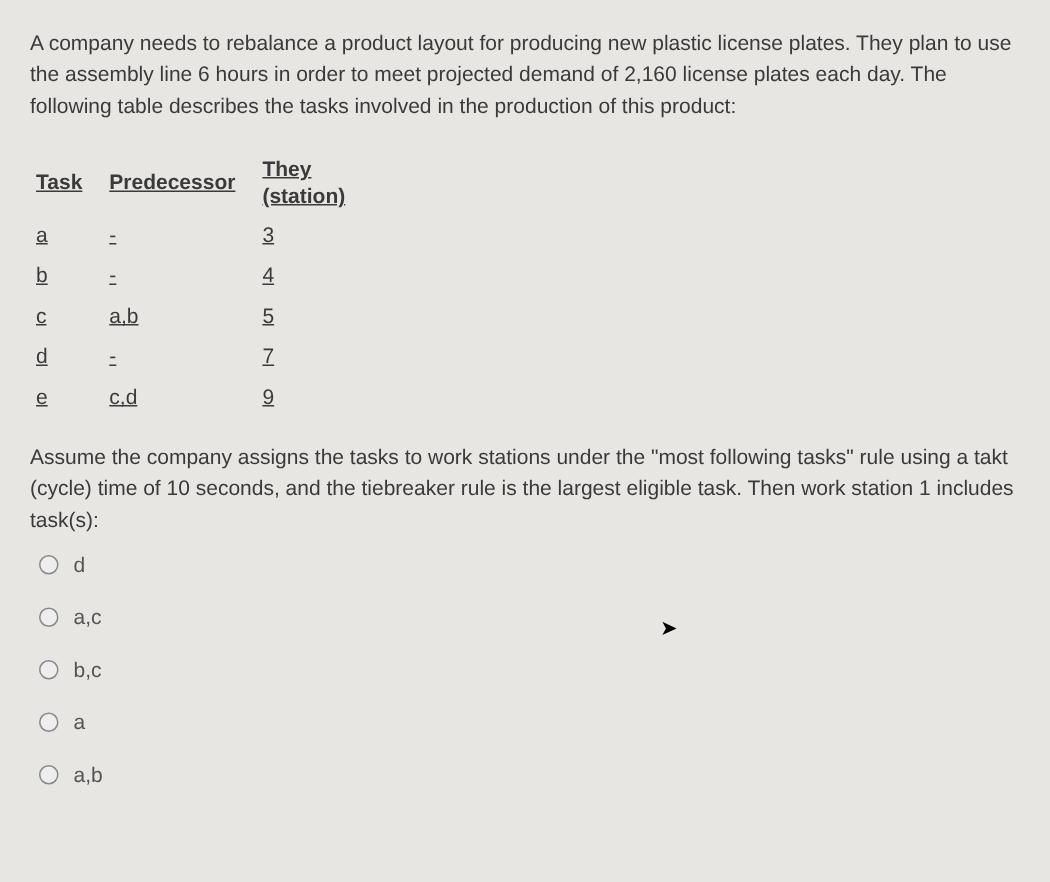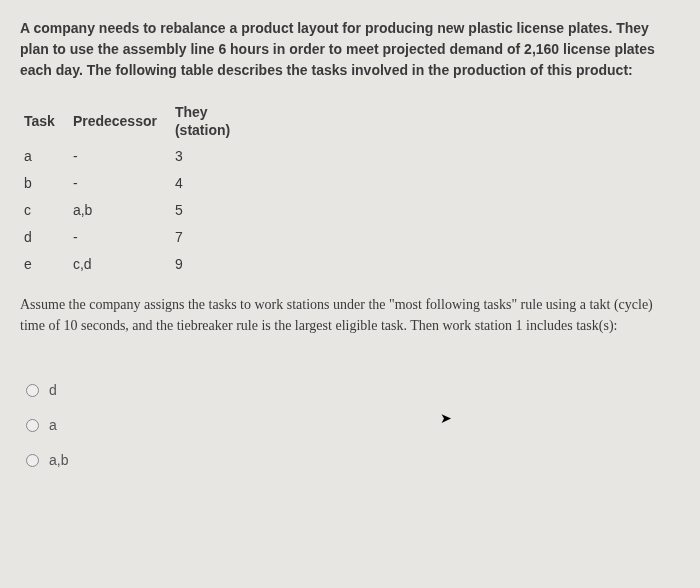--- a/index.html
+++ b/index.html
@@ -11,45 +11,45 @@
       width: 700px;
       height: 588px;
       background-color: #e8e6e3;
       font-family: Arial, Helvetica, sans-serif;
       color: #3a3a3a;
       padding: 18px 20px;
       font-size: 14px;
       line-height: 1.5;
     }
     .intro {
-      font-weight: 700;
+      font-weight: 400;
       margin-bottom: 18px;
     }
     .task-table {
       border-collapse: collapse;
       margin-bottom: 16px;
       margin-left: 4px;
+      text-decoration: underline;
     }
     .task-table th {
       font-weight: 600;
       text-align: left;
       padding: 4px 18px 4px 0;
       vertical-align: middle;
     }
     .task-table th.time-header {
       line-height: 1.3;
     }
     .task-table td {
       padding: 3px 18px 3px 0;
       font-weight: 400;
     }
     .instruction {
       font-weight: 400;
-      margin-bottom: 44px;
-      font-family: Liberation Serif, serif;
+      margin-bottom: 9px;
     }
     .options {
       display: flex;
       flex-direction: column;
       gap: 14px;
       margin-left: 6px;
     }
     .option {
       display: flex;
       align-items: center;
@@ -121,20 +121,28 @@
 
 <p class="instruction">Assume the company assigns the tasks to work stations under the "most following tasks" rule using a takt (cycle) time of 10 seconds, and the tiebreaker rule is the largest eligible task. Then work station 1 includes task(s):</p>
 
 <div class="options">
   <div class="option">
     <span class="radio"></span>
     <span class="option-label">d</span>
   </div>
   <div class="option">
     <span class="radio"></span>
+    <span class="option-label">a,c</span>
+  </div>
+  <div class="option">
+    <span class="radio"></span>
+    <span class="option-label">b,c</span>
+  </div>
+  <div class="option">
+    <span class="radio"></span>
     <span class="option-label">a</span>
   </div>
   <div class="option">
     <span class="radio"></span>
     <span class="option-label">a,b</span>
   </div>
 </div>
 
 <span class="cursor">➤</span>
 

